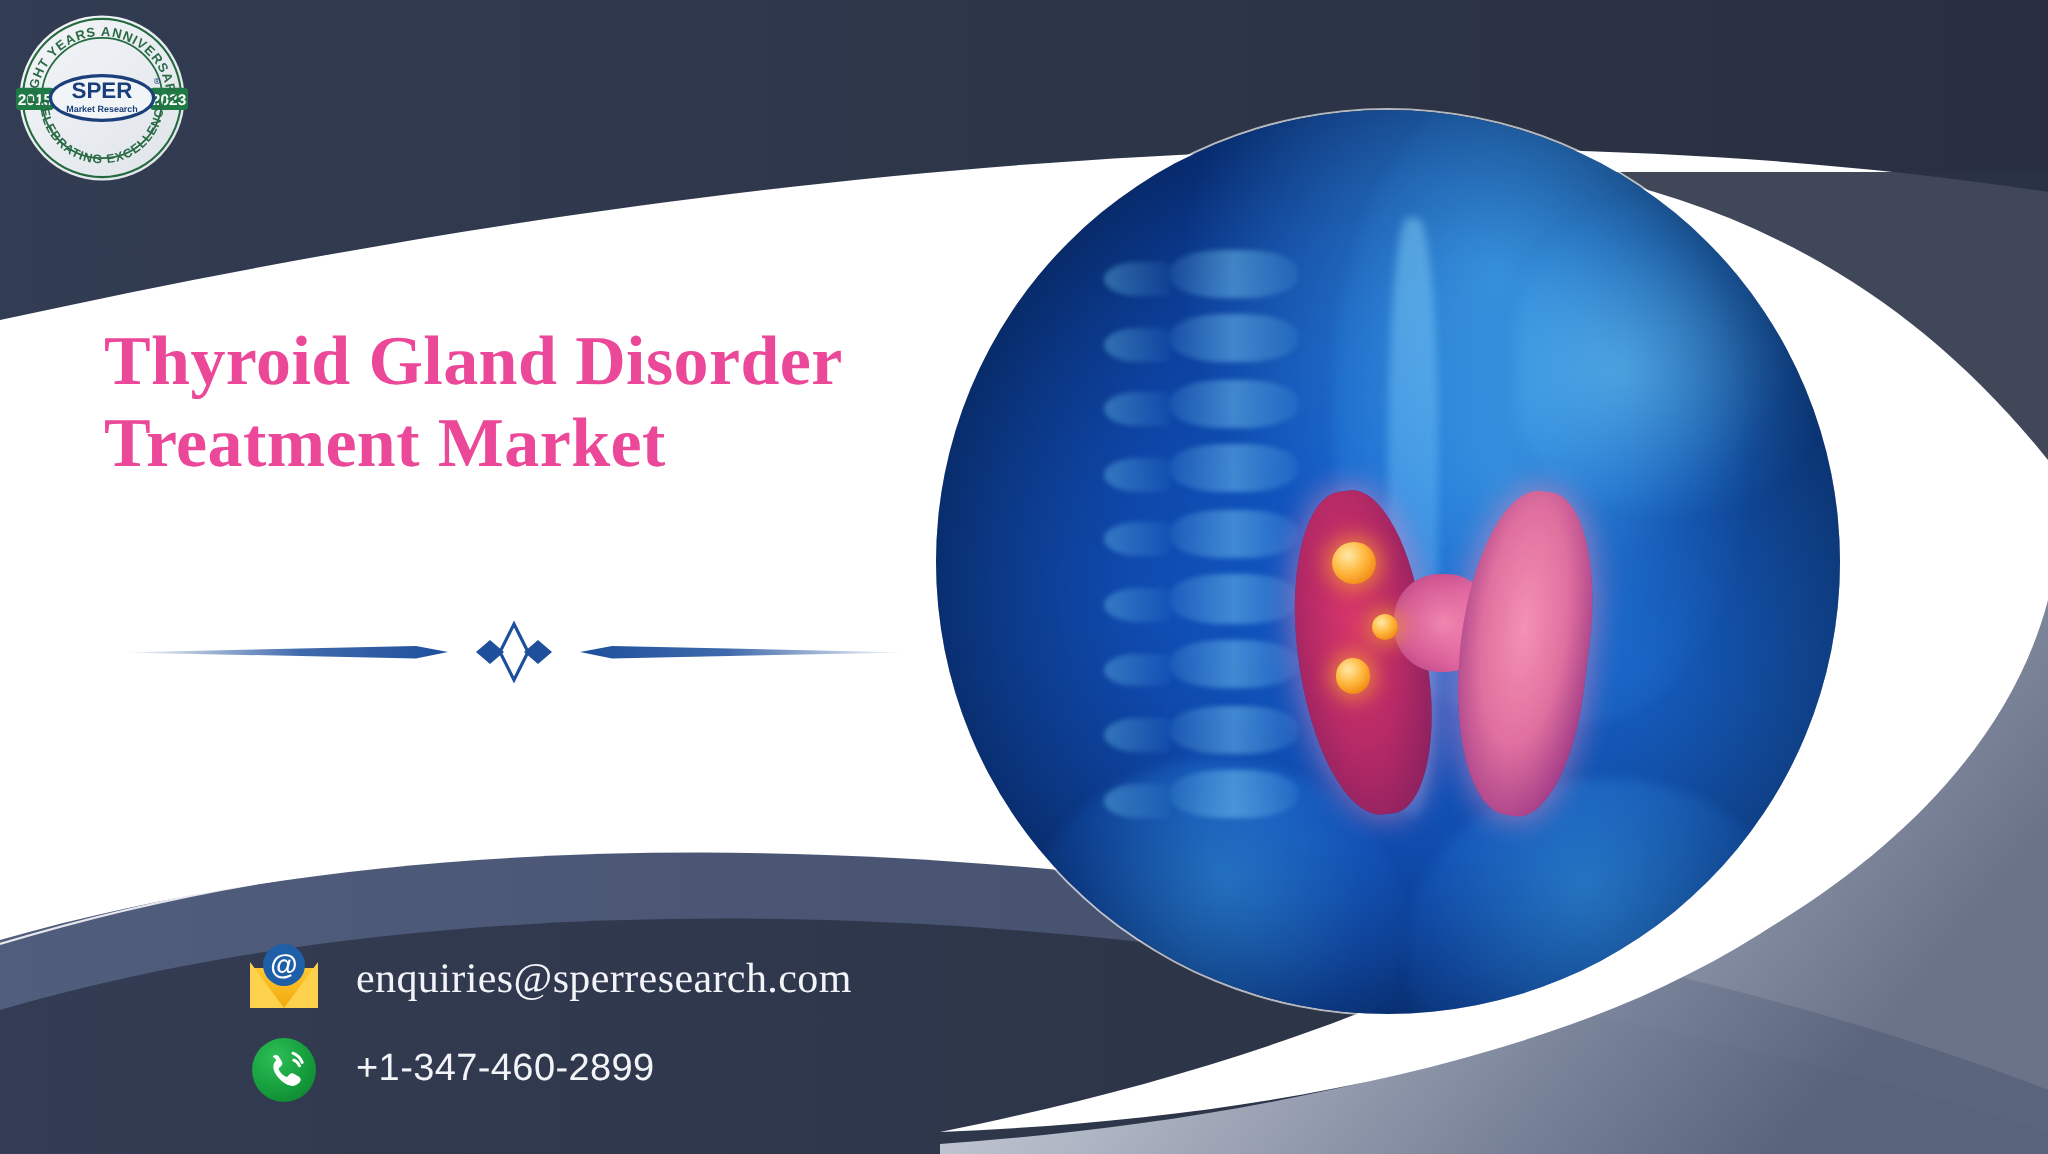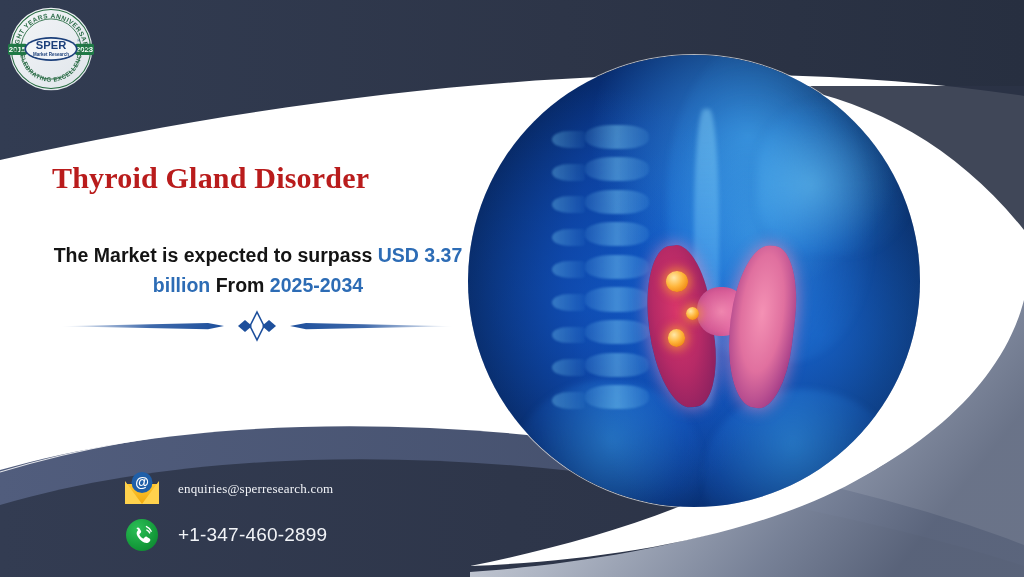--- a/index.html
+++ b/index.html
@@ -172,23 +172,23 @@
   .nodule-3 { left: 13%; top: 52%; width: 12%; height: 10.5%; }
 
   
   .headline {
     position: absolute;
     left: 52px;
     top: 160px;
     width: 412px;
     font-family: "Liberation Serif", serif;
     font-weight: bold;
-    font-size: 30px;
+    font-size: 35px;
     line-height: 1.18;
-    color: #b91c1c;
+    color: #ec4899;
     letter-spacing: 0.2px;
   }
   .subhead {
     position: absolute;
     left: 46px;
     top: 240px;
     width: 424px;
     text-align: center;
     font-family: "Liberation Sans", sans-serif;
     font-weight: bold;
@@ -233,21 +233,21 @@
   }
   .contact-ico {
     width: 36px;
     height: 36px;
     flex: 0 0 36px;
     position: relative;
     margin-right: 18px;
   }
   .contact-text {
     font-family: "Liberation Serif", serif;
-    font-size: 13px;
+    font-size: 21px;
     color: #f2f4f8;
     white-space: nowrap;
     letter-spacing: 0.2px;
   }
   .contact-text.phone {
     font-family: "Liberation Sans", sans-serif;
     font-size: 19px;
     text-align: center;
   }
 
@@ -438,25 +438,23 @@
 
     <ellipse cx="50" cy="50" rx="31" ry="14" fill="#1b3f7a"></ellipse>
     <ellipse cx="50" cy="50" rx="29" ry="12" fill="#f2f5f8"></ellipse>
     <text x="50" y="50" font-family="'Liberation Sans',sans-serif" font-size="13" font-weight="bold" fill="#1b3f7a" text-anchor="middle">SPER</text>
     <text x="50" y="58" font-family="'Liberation Sans',sans-serif" font-size="5.2" font-weight="bold" fill="#1b3f7a" text-anchor="middle">Market Research</text>
     <text x="82" y="42" font-family="'Liberation Sans',sans-serif" font-size="5" fill="#1b3f7a" text-anchor="middle">®</text>
   </svg>
 
   <div class="headline">
     <div>Thyroid Gland Disorder</div>
+    <div>Treatment Market</div>
   </div>
 
-  <div class="subhead">
-    <span>The Market is expected to surpass </span><span class="hl-blue">USD</span><span> </span><span class="hl-blue">3.37 billion</span><span> From </span><span class="hl-blue">2025-2034</span>
-  </div>
 
   <svg class="divider" viewBox="0 0 398 32">
     <defs>
       <linearGradient id="dividerFadeL" x1="0" y1="0" x2="1" y2="0">
         <stop offset="0" stop-color="#1d4f9c" stop-opacity="0"></stop>
         <stop offset="0.55" stop-color="#1d4f9c" stop-opacity="0.85"></stop>
         <stop offset="1" stop-color="#1d4f9c" stop-opacity="1"></stop>
       </linearGradient>
       <linearGradient id="dividerFadeR" x1="0" y1="0" x2="1" y2="0">
         <stop offset="0" stop-color="#1d4f9c" stop-opacity="1"></stop>

